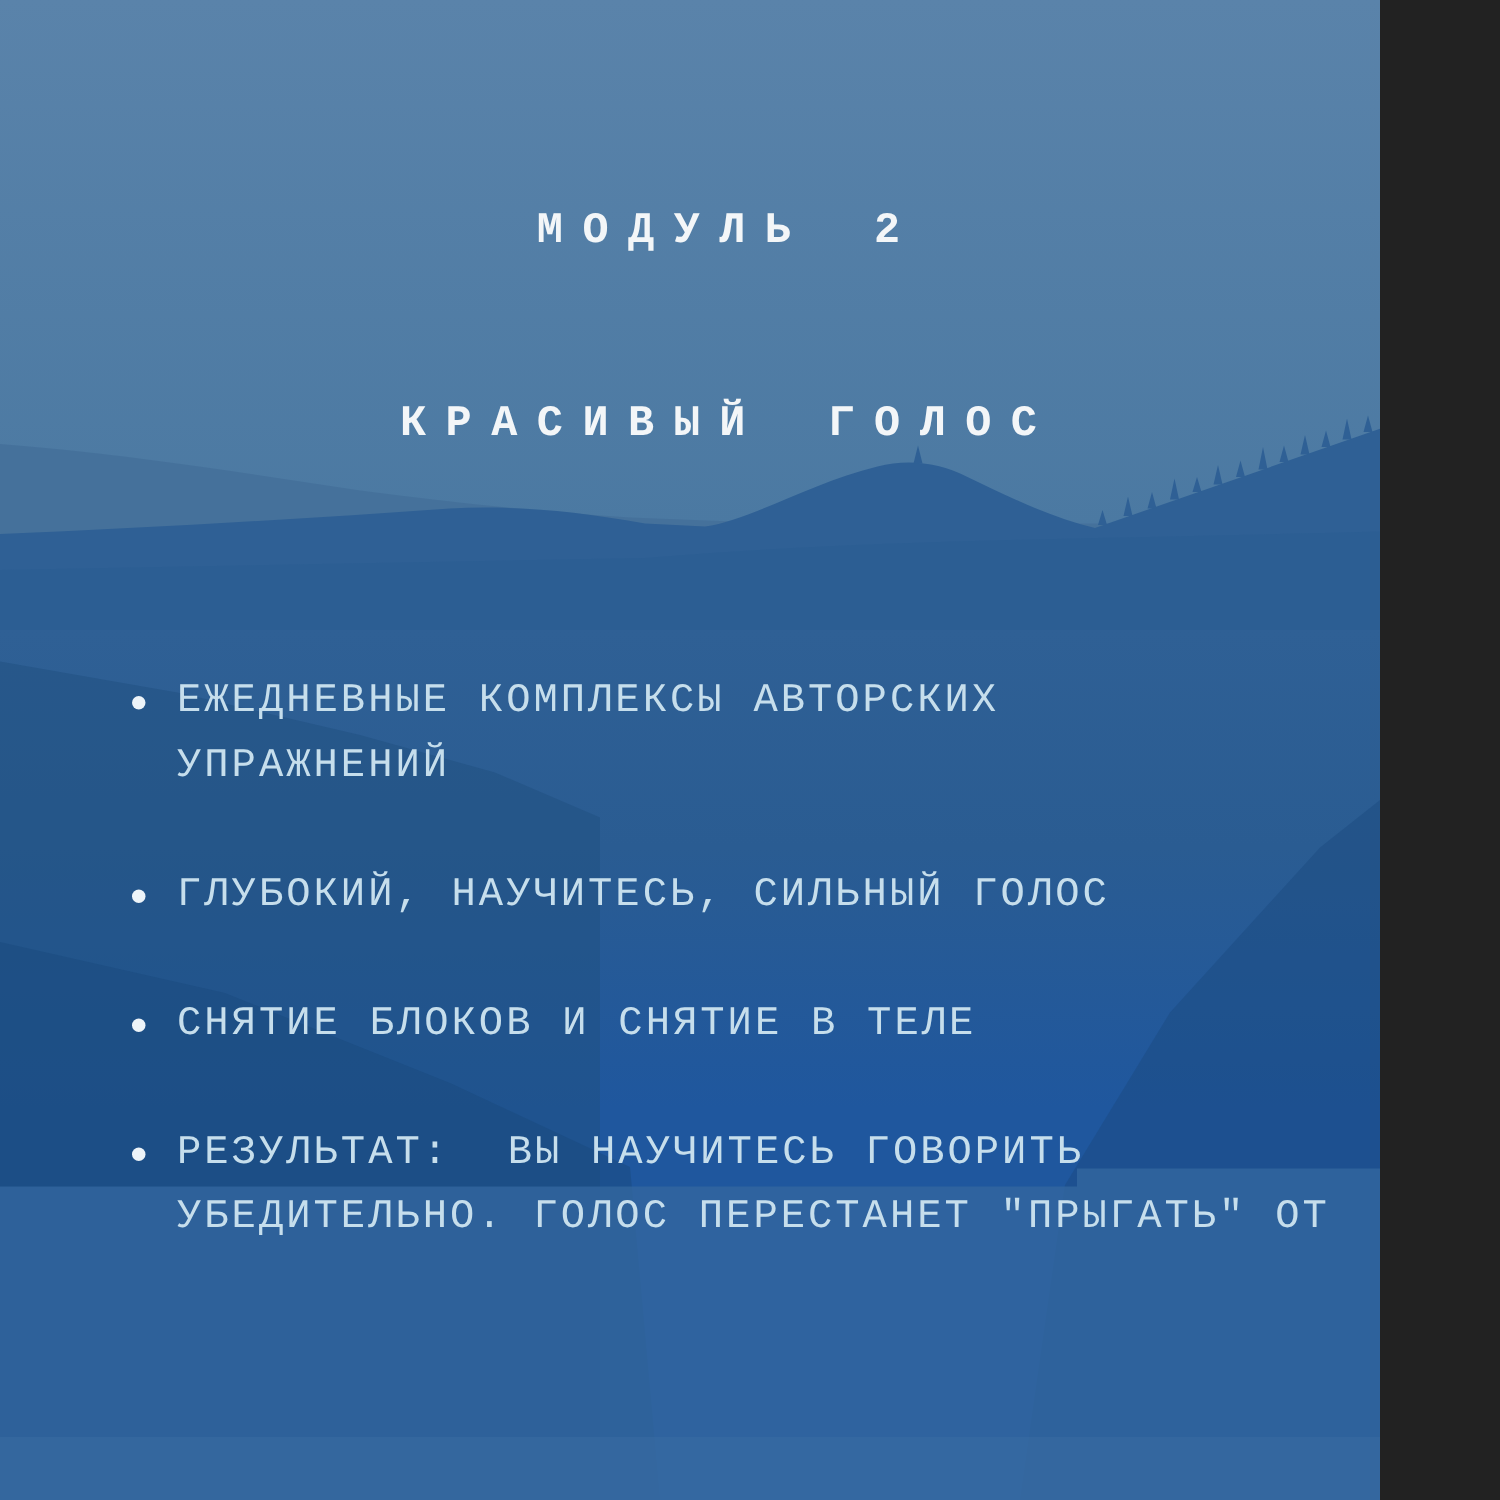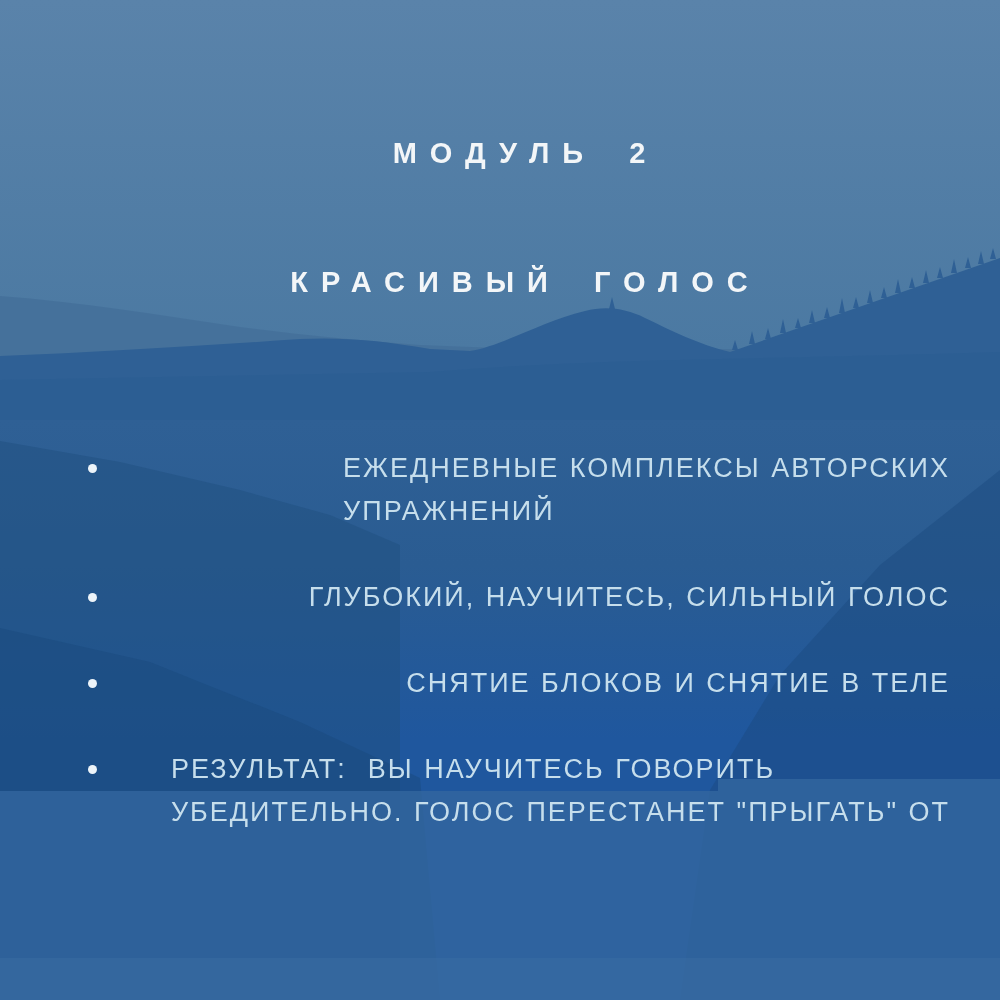--- a/index.html
+++ b/index.html
@@ -1,35 +1,35 @@
 <!DOCTYPE html>
 <html style="--sky_top: #5a83aa; --sky: #4b79a2; --ridge_far: #45709a; --ridge_main: #2f6095; --mid: #2a5c92; --deep: #1f579e; --slope_dark_left_upper: #20507f; --slope_dark: #1a4a7e; --haze_band: #33679f; --bottom_haze: #3f72a7; --title_text: #f3f6f8; --bullet_text: #c6deec; --bullet_dot: #edf4f9;"><head>
 <meta charset="utf-8">
 <style>
   html,body{margin:0;padding:0;background:#222;}
   .slide{
-    position:relative;width:1000px;height:1000px;overflow:hidden;
-    font-family:Liberation Sans, sans-serif;
+    position:relative;width:920px;height:1000px;overflow:hidden;
+    font-family:Liberation Mono, monospace;
     -webkit-font-smoothing:antialiased;
   }
   .bg{position:absolute;inset:0;display:block;}
   .content{position:absolute;inset:0;box-sizing:border-box;padding:46px 50px 0 88px;}
   .title{
     text-align:center;
     color:var(--title_text,#f3f6f8);
     font-weight:700;
     font-size:29px;
     line-height:43px;
     letter-spacing:13px;
     word-spacing:12px;
     padding-left:13px; 
     white-space:pre;
   }
   .bullets{margin-top:57px;}
-  .item{display:flex;align-items:flex-start;margin-bottom:43px;justify-content:space-between;}
+  .item{display:flex;align-items:flex-start;margin-bottom:43px;}
   .dot{
     flex:0 0 auto;width:9px;height:9px;border-radius:50%;
     background:var(--bullet_dot,#edf4f9);
     margin:17px 21px 0 0;
   }
   .lines{color:var(--bullet_text,#c6deec);}
   .line{
     font-size:27px;line-height:43px;letter-spacing:2px;word-spacing:1px;
     white-space:pre;font-weight:400;
   }

